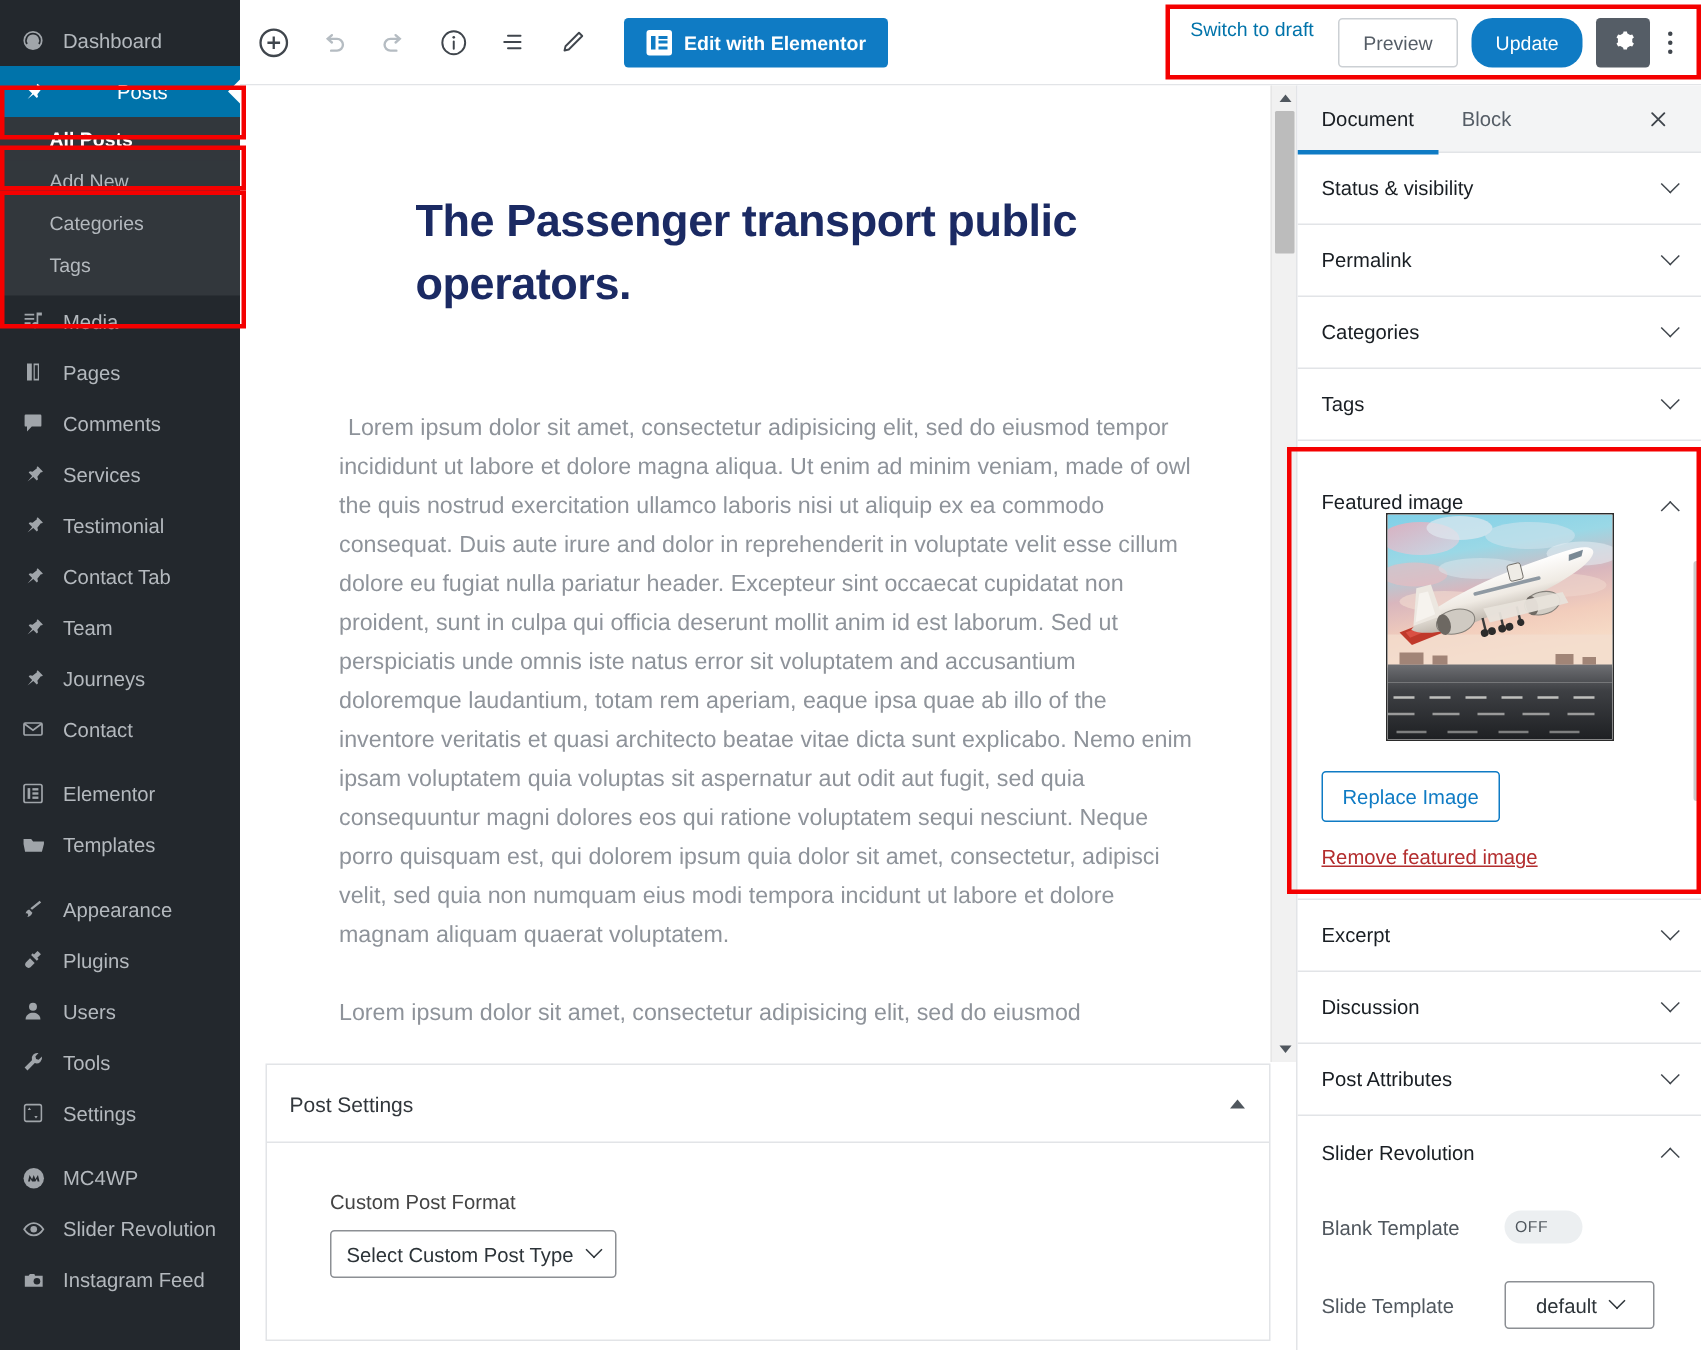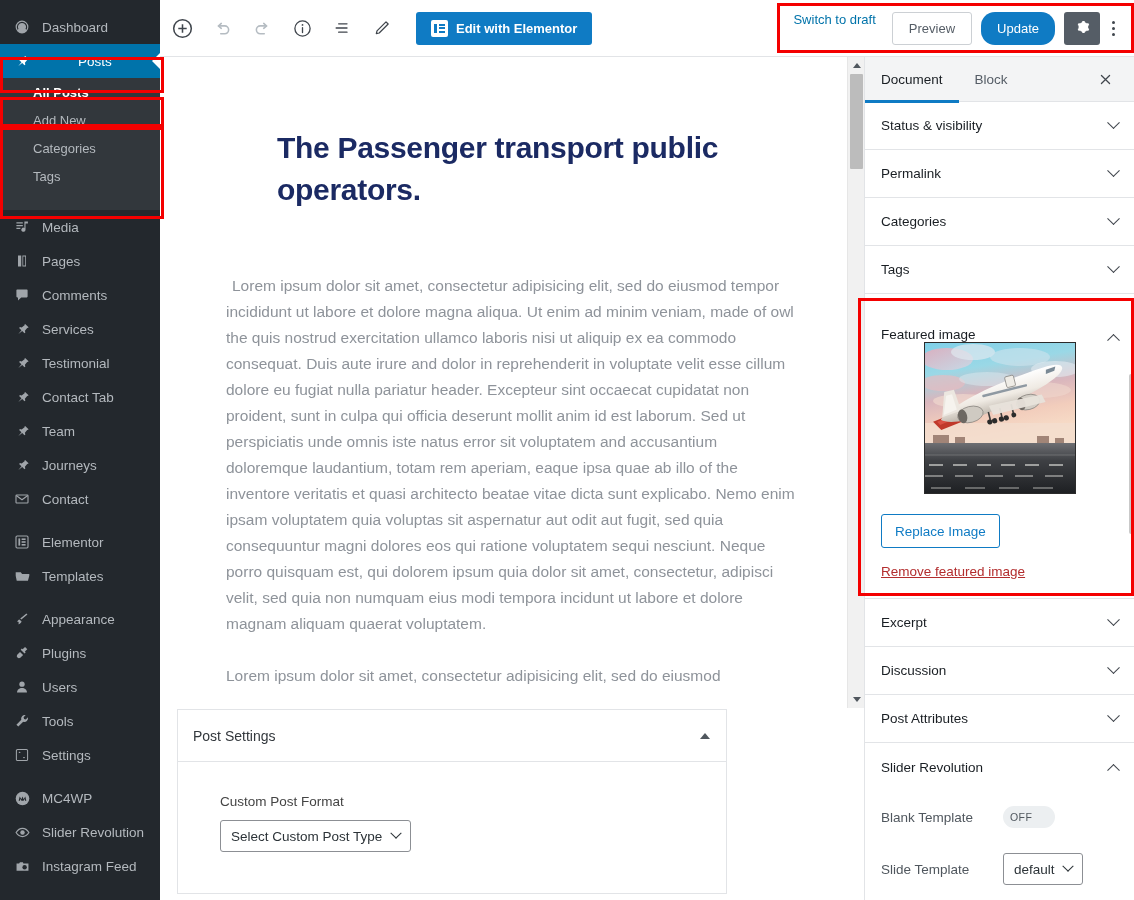--- a/index.html
+++ b/index.html
@@ -30,21 +30,21 @@
   .nav-item.current {
     background: #0073aa; color: #fff; font-weight: 400; position: relative; gap: 36px;
   }
   .nav-item.current .ico, .nav-item.current .lbl { color: #fff; }
   .nav-item.current .arrow {
     position: absolute; right: 0; top: 50%; transform: translateY(-50%);
     width: 0; height: 0; border-top: 8px solid transparent;
     border-bottom: 8px solid transparent; border-right: 8px solid #fff;
   }
   .nav-sep { height: 9px; }
-  .submenu { background: #32373c; padding: 1px 0 19px 0; }
+  .submenu { background: #32373c; padding: 1px 0 6px 0; }
   .sub-item {
     display: block; font-size: 13px; color: #b4b9be;
     padding: 6px 0 6px 33px; line-height: 16px; white-space: nowrap;
   }
   .sub-item.active { color: #fff; font-weight: bold; background: #32373c; }
 
   
   #topbar {
     position: absolute; left: 160px; top: 0; width: 974px; height: 57px;
     background: #fff; border-bottom: 1px solid #e2e4e7;
@@ -132,21 +132,21 @@
   #editor-scroll .sb-arrow.up .tri { border-bottom: 5px solid #50575e; }
   #editor-scroll .sb-arrow.down .tri { border-top: 5px solid #50575e; }
   #sb-thumb {
     position: absolute; top: 17px; left: 2px; width: 13px; height: 95px;
     background: #bcbcbc; border-radius: 1px;
   }
   #sb-down { position: absolute; bottom: 0; left: 0; }
 
   
   #post-settings {
-    position: absolute; left: 177px; top: 709px; width: 550px; height: 185px;
+    position: absolute; left: 177px; top: 709px; width: 670px; height: 185px;
     background: #fff; border: 1px solid #e2e4e7;
   }
   #ps-header {
     height: 52px; display: flex; align-items: center; justify-content: space-between;
     padding: 0 16px 0 15px; border-bottom: 1px solid #e2e4e7;
   }
   #ps-header .t { font-size: 14px; color: #32373c; font-weight: normal; }
   #ps-header .caret { width:0; height:0; border-left:5px solid transparent; border-right:5px solid transparent; border-bottom:6px solid #50575e; }
   #ps-body { padding: 32px 0 0 42px; }
   #ps-label { font-size: 13.5px; color: #444; margin-bottom: 11px; }
@@ -221,21 +221,21 @@
   }
   .sr-row { display: flex; align-items: center; padding: 0 16px; height: 52px; }
   .sr-label { font-size: 13.5px; color: #50575e; width: 122px; }
   .toggle {
     display: inline-flex; align-items: center; gap: 19px; width: 52px; height: 22px;
     background: #eceff1; border-radius: 11px; padding: 0 4px 0 7px;
     font-size: 10.5px; color: #50575e; letter-spacing: .4px;
   }
   .toggle .knob { width: 13px; height: 13px; border-radius: 50%; background: #555d66; }
   #slide-tpl-select {
-    display: inline-flex; align-items: center; gap: 9px; height: 32px; padding: 0 10px;
+    display: inline-flex; align-items: center; gap: 9px; height: 32px; padding: 0 20px;
     border: 1px solid #8c8f94; border-radius: 3px; background: #fff;
     font-size: 13.5px; color: #2c3338;
   }
   #slide-tpl-select .chev { width:8px; height:8px; border-right:1.6px solid #2c3338; border-bottom:1.6px solid #2c3338; transform: rotate(45deg) translate(-2px,-2px); }
 
   
   #panel-scroll {
     position: absolute; right: 0; top: 57px; width: 6px; height: 843px; background: transparent;
   }
   #panel-sb-thumb { position: absolute; top: 260px; left: 1px; width: 4px; height: 160px; background: #c9c9c9; border-radius: 2px; }

